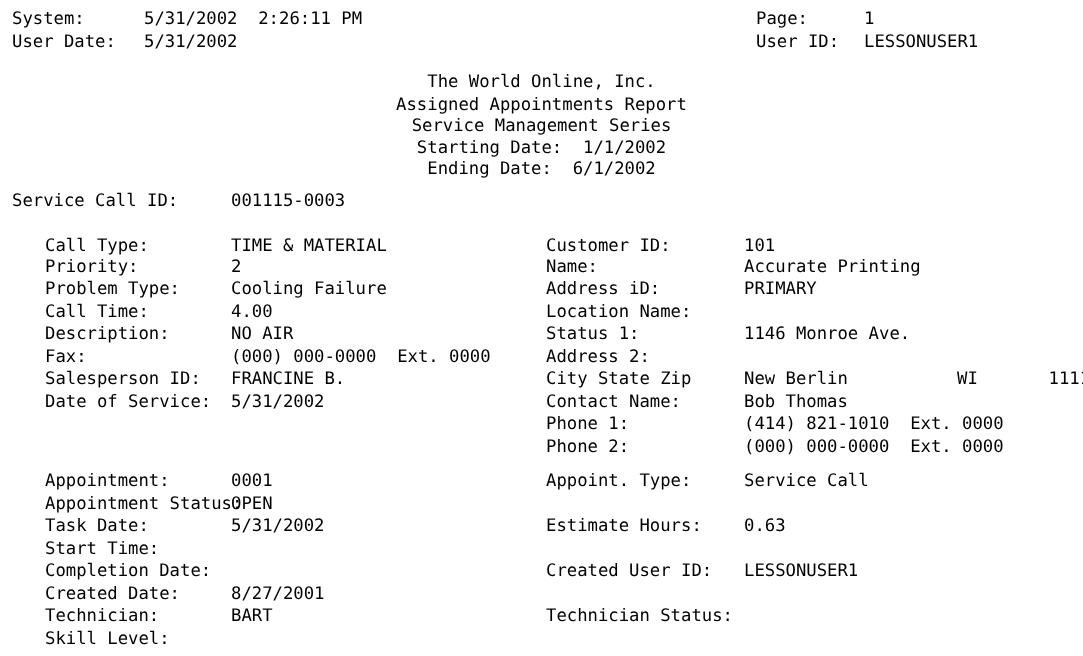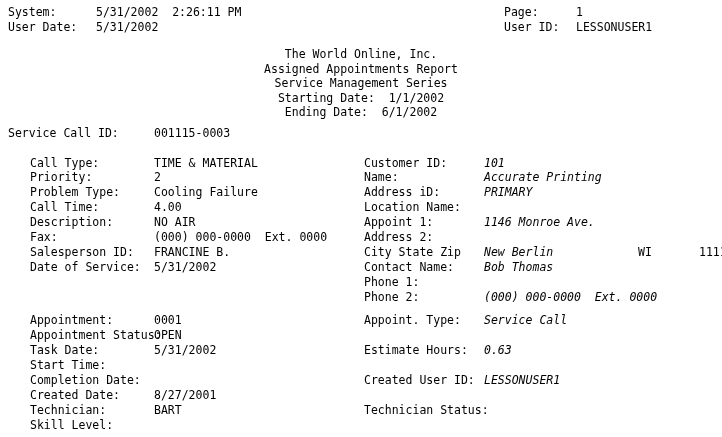--- a/index.html
+++ b/index.html
@@ -47,21 +47,21 @@
 
   
   #scid-lbl { left: 8px;  top: 126px; }
   #scid-val { left: 154px; top: 126px; }
 
   
   .lcol-lbl { left: 8px; margin-left: 22px; }
   .lcol-val { left: 154px; }
   
   .rcol-lbl { left: 364px; }
-  .rcol-val { left: 484px; font-style: italic; }
+  .rcol-val { left: 496px; }
 
   #zip-state { left: 638px; }
   #zip-code  { left: 676px; margin-left: 23px; }
 </style>
 </head>
 <body>
 
 <div class="page">
 
   <div class="row" id="hdr-system">System:</div>
@@ -113,35 +113,36 @@
 
   <div class="row rcol-lbl" style="top:170px">Name:</div>
   <div class="row rcol-val" style="top:170px">Accurate Printing</div>
 
   <div class="row rcol-lbl" style="top:185px">Address iD:</div>
   <div class="row rcol-val" style="top:185px">PRIMARY</div>
 
   <div class="row rcol-lbl" style="top:200px">Location Name:</div>
   <div class="row rcol-val" style="top:200px"></div>
 
-  <div class="row rcol-lbl" style="top:215px">Appoint 1:</div>
+  <div class="row rcol-lbl" style="top:215px">Status 1:</div>
   <div class="row rcol-val" style="top:215px">1146 Monroe Ave.</div>
 
   <div class="row rcol-lbl" style="top:230px">Address 2:</div>
   <div class="row rcol-val" style="top:230px"></div>
 
   <div class="row rcol-lbl" style="top:245px">City State Zip</div>
   <div class="row rcol-val" style="top:245px">New Berlin</div>
   <div class="row" id="zip-state" style="top:245px">WI</div>
   <div class="row" id="zip-code" style="top:245px">11111</div>
 
   <div class="row rcol-lbl" style="top:260px">Contact Name:</div>
   <div class="row rcol-val" style="top:260px">Bob Thomas</div>
 
   <div class="row rcol-lbl" style="top:275px">Phone 1:</div>
+  <div class="row rcol-val" style="top:275px">(414) 821-1010  Ext. 0000</div>
 
   <div class="row rcol-lbl" style="top:290px">Phone 2:</div>
   <div class="row rcol-val" style="top:290px">(000) 000-0000  Ext. 0000</div>
 
   <div class="row lcol-lbl" style="top:313px">Appointment:</div>
   <div class="row lcol-val" style="top:313px">0001</div>
 
   <div class="row lcol-lbl" style="top:328px">Appointment Status:</div>
   <div class="row lcol-val" style="top:328px">OPEN</div>
 

